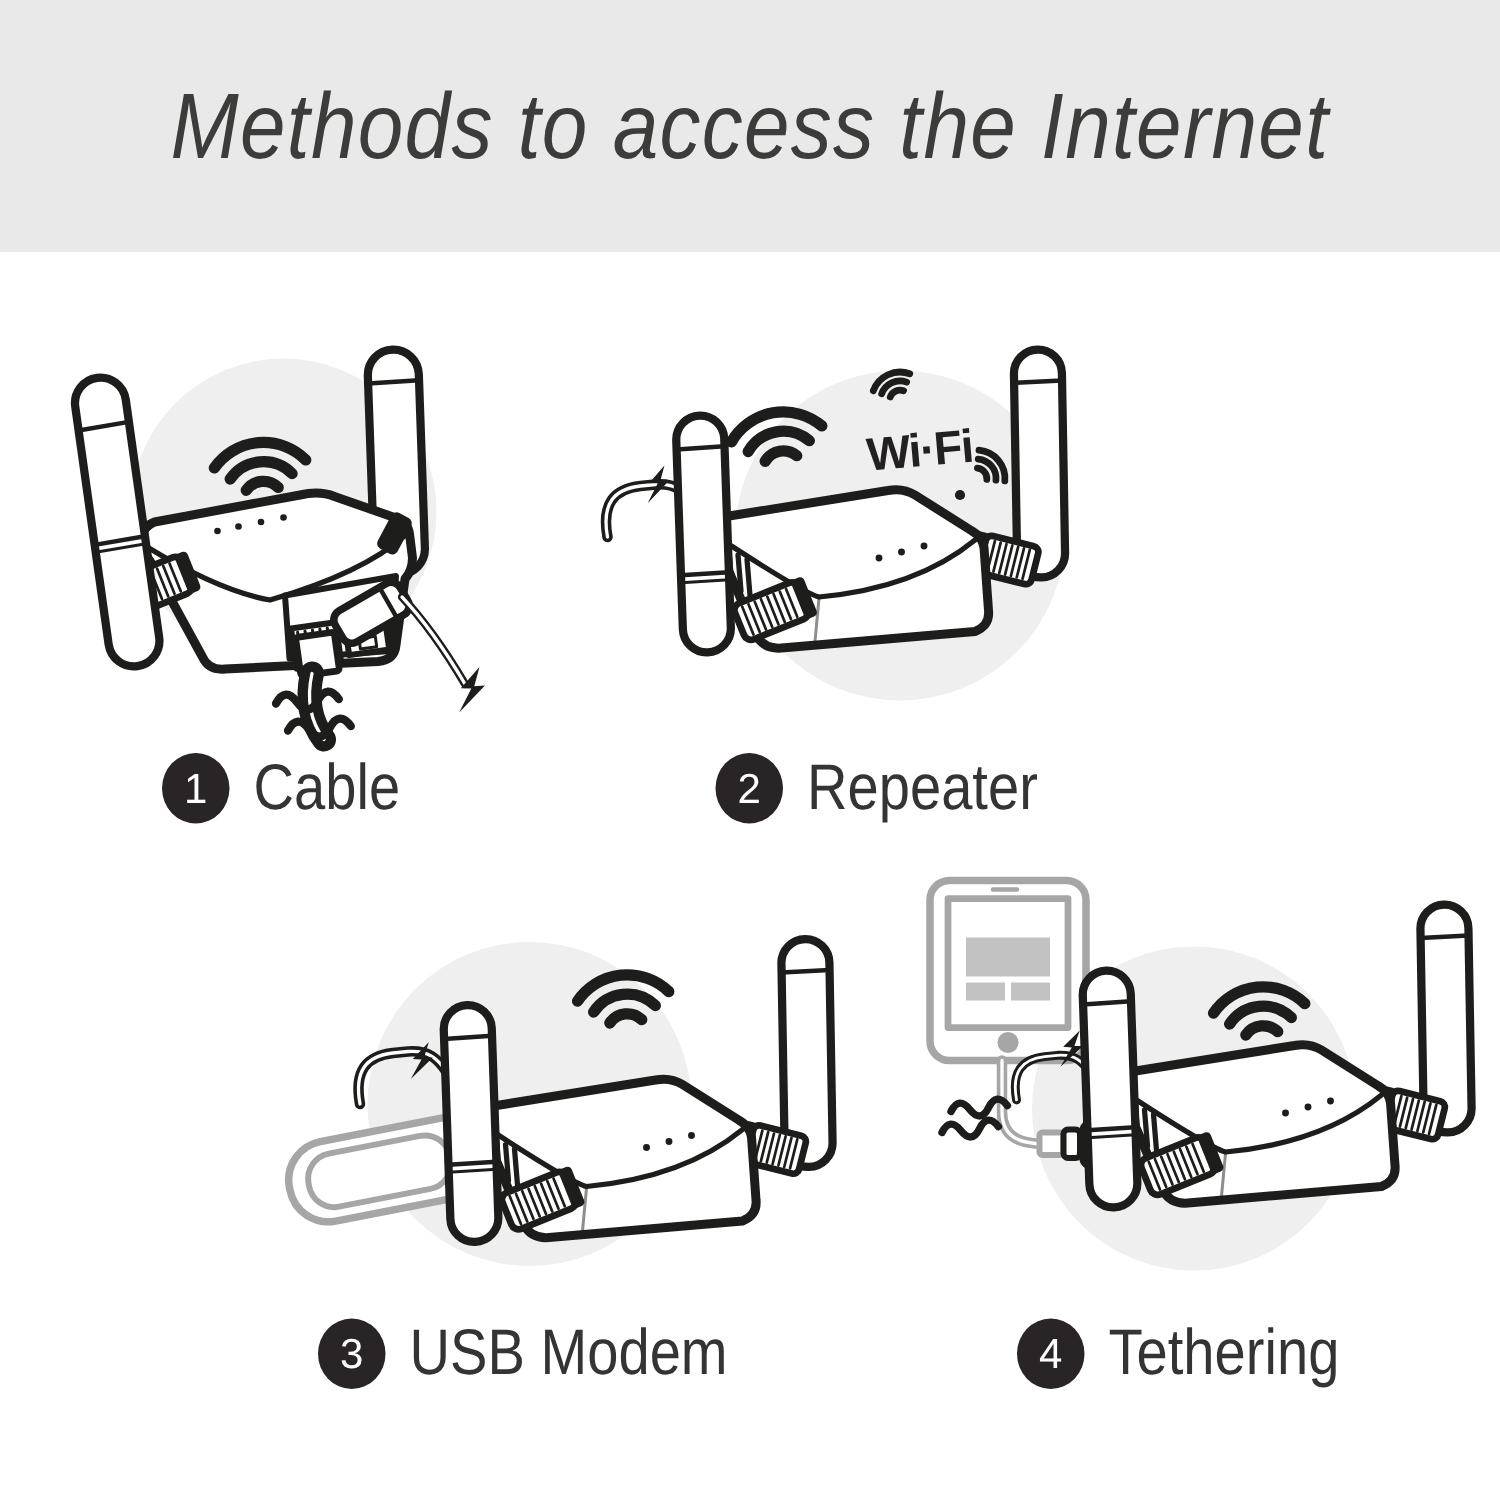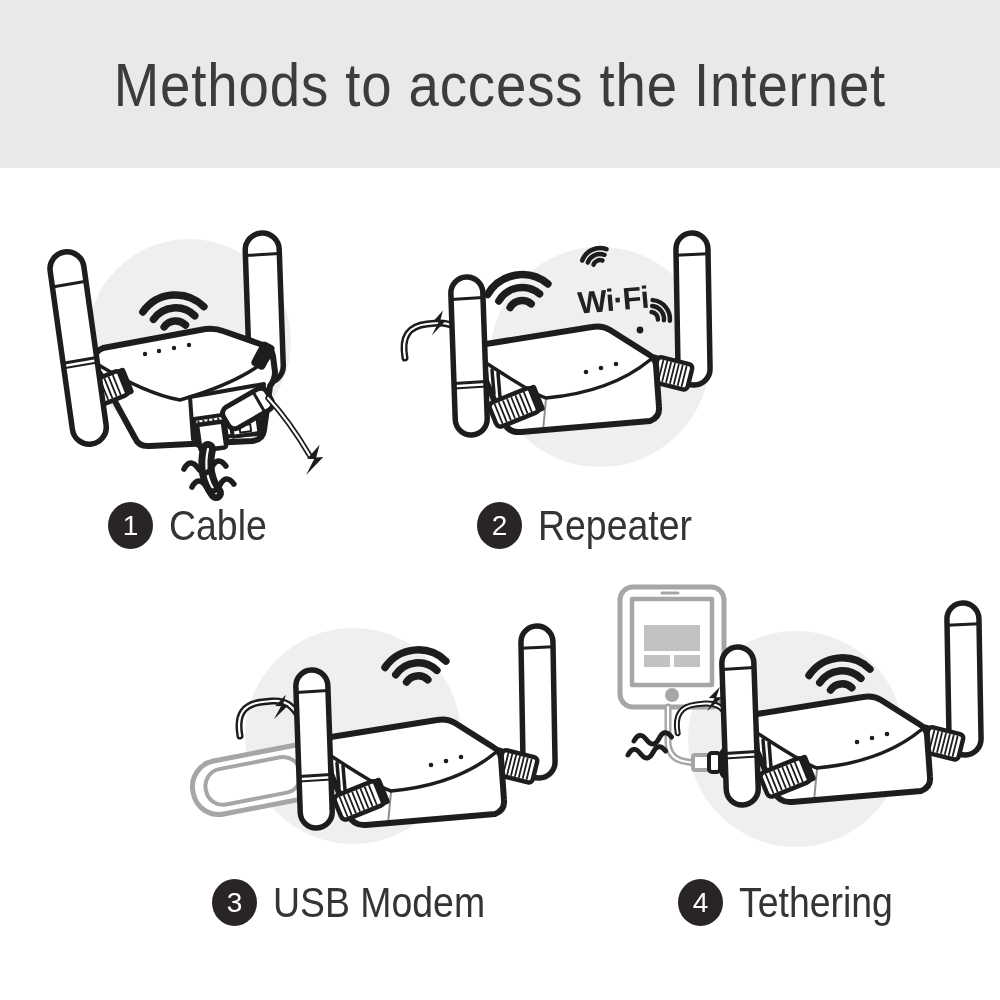--- a/index.html
+++ b/index.html
@@ -1,19 +1,19 @@
 <!DOCTYPE html>
 <html><head>
 <meta charset="utf-8">
 <style>
   html,body{margin:0;padding:0;background:#fff;}
   .canvas{position:relative;width:1000px;height:1000px;overflow:hidden;background:#fff;
           font-family:"Liberation Sans","DejaVu Sans",sans-serif;}
   .header{position:absolute;left:0;top:0;width:1000px;height:168px;background:#e9e9e9;
-          display:flex;align-items:center;justify-content:center;}
+          display:flex;align-items:center;justify-content:center;font-style:italic;}
   .title{font-size:62px;font-weight:300;color:#3c3c3b;letter-spacing:1px;
          display:inline-block;transform:scaleX(.88);white-space:nowrap;}
   .scene{position:absolute;}
   .method{position:absolute;display:flex;align-items:center;gap:16px;}
   .badge{width:45px;height:47px;border-radius:50%;background:#292425;color:#fff;
          display:flex;align-items:center;justify-content:center;font-size:28px;font-weight:400;}
   .mlabel{font-size:43px;font-weight:300;color:#343434;display:inline-block;
           transform:scaleX(.87);transform-origin:left center;white-space:nowrap;}
   
   .ink{stroke:#1d1d1b;fill:none;stroke-linecap:round;stroke-linejoin:round;}

